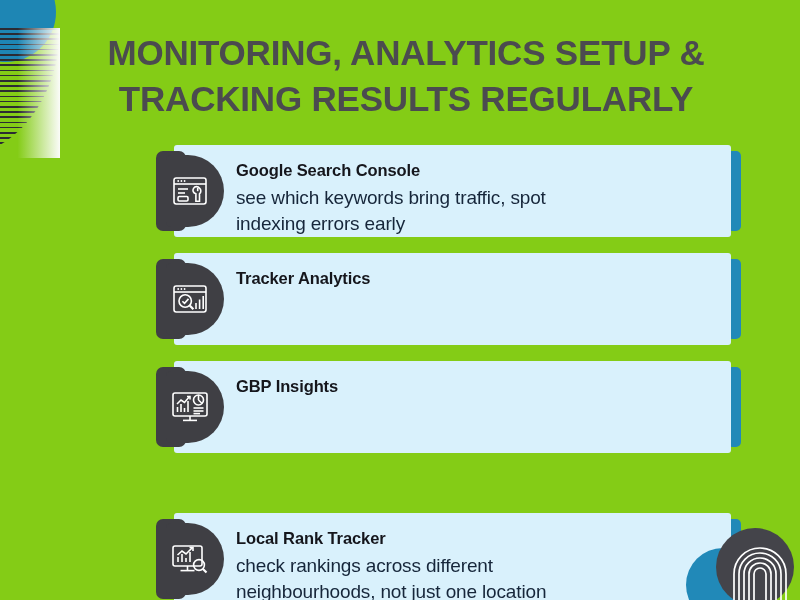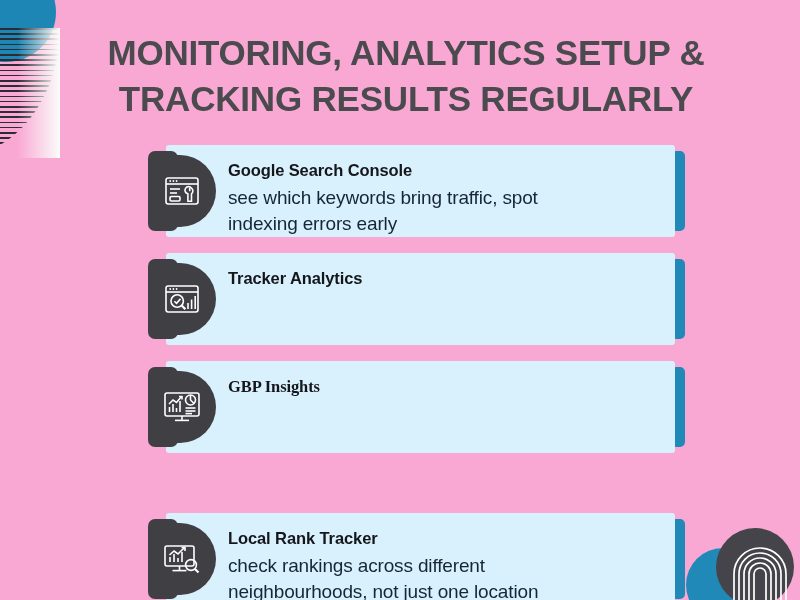--- a/index.html
+++ b/index.html
@@ -2,21 +2,21 @@
 <html><head>
 <meta charset="utf-8">
 <style>
   * { margin:0; padding:0; box-sizing:border-box; }
   html, body {
     width:800px; height:600px;
     background:#fbfcf9;
     font-family:"Liberation Sans", sans-serif;
     overflow:hidden;
   }
-  #canvas { position:relative; width:800px; height:600px; background:#f9a8d4; }
+  #canvas { position:relative; width:800px; height:600px; background:#84cc16; }
 
   
   .deco-tl-circle{
     position:absolute; left:-44px; top:-38px; width:100px; height:100px;
     border-radius:50%; background:#1e86b4;
   }
   .deco-tl-stripes{
     position:absolute; left:-46px; top:28px; width:106px; height:130px;
     background:repeating-linear-gradient(to bottom,
       #2b2b33 0px, #2b2b33 1.6px, rgba(255,255,255,0) 1.6px, rgba(255,255,255,0) 5.2px);
@@ -45,21 +45,21 @@
   .title{
     position:absolute; left:96px; top:30px; width:620px;
     text-align:center;
     font-size:35px; line-height:1.32; font-weight:bold;
     letter-spacing:-0.2px;
     color:#4b4b4f;
   }
 
   
   .card{
-    position:absolute; left:148px; width:537px; height:92px;
+    position:absolute; left:156px; width:585px; height:92px;
   }
   .card-accent{
     position:absolute; right:0; top:6px; width:14px; height:80px;
     background:#2189b8; border-radius:5px;
   }
   .card-body{
     position:absolute; left:18px; right:10px; top:0; height:92px;
     background:#d9f1fc; border-radius:3px;
   }
   .badge-rect{
@@ -142,21 +142,21 @@
         <line x1="26" y1="30" x2="26" y2="24"></line>
         <line x1="29.6" y1="30" x2="29.6" y2="20.5"></line>
         <line x1="33.2" y1="30" x2="33.2" y2="17"></line>
       </svg>
     </div>
     <div class="card-text">
       <div class="card-title">Tracker Analytics</div>
     </div>
   </div>
 
-  <div class="card" id="card-2" style="top: 361px; font-family: Liberation Serif, serif;">
+  <div class="card" id="card-2" style="top: 361px;">
     <div class="card-accent"></div>
     <div class="card-body"></div>
     <div class="badge-rect"></div>
     <div class="badge-d"></div>
     <div class="badge-icon">
       <svg viewBox="0 0 40 40" width="40" height="40" fill="none" stroke="#ffffff" stroke-width="1.6">
         <rect x="3" y="6" width="34" height="23" rx="2"></rect>
         <line x1="20" y1="29" x2="20" y2="33"></line>
         <line x1="13" y1="33.4" x2="27" y2="33.4"></line>
         <line x1="7.5" y1="25" x2="7.5" y2="20"></line>

